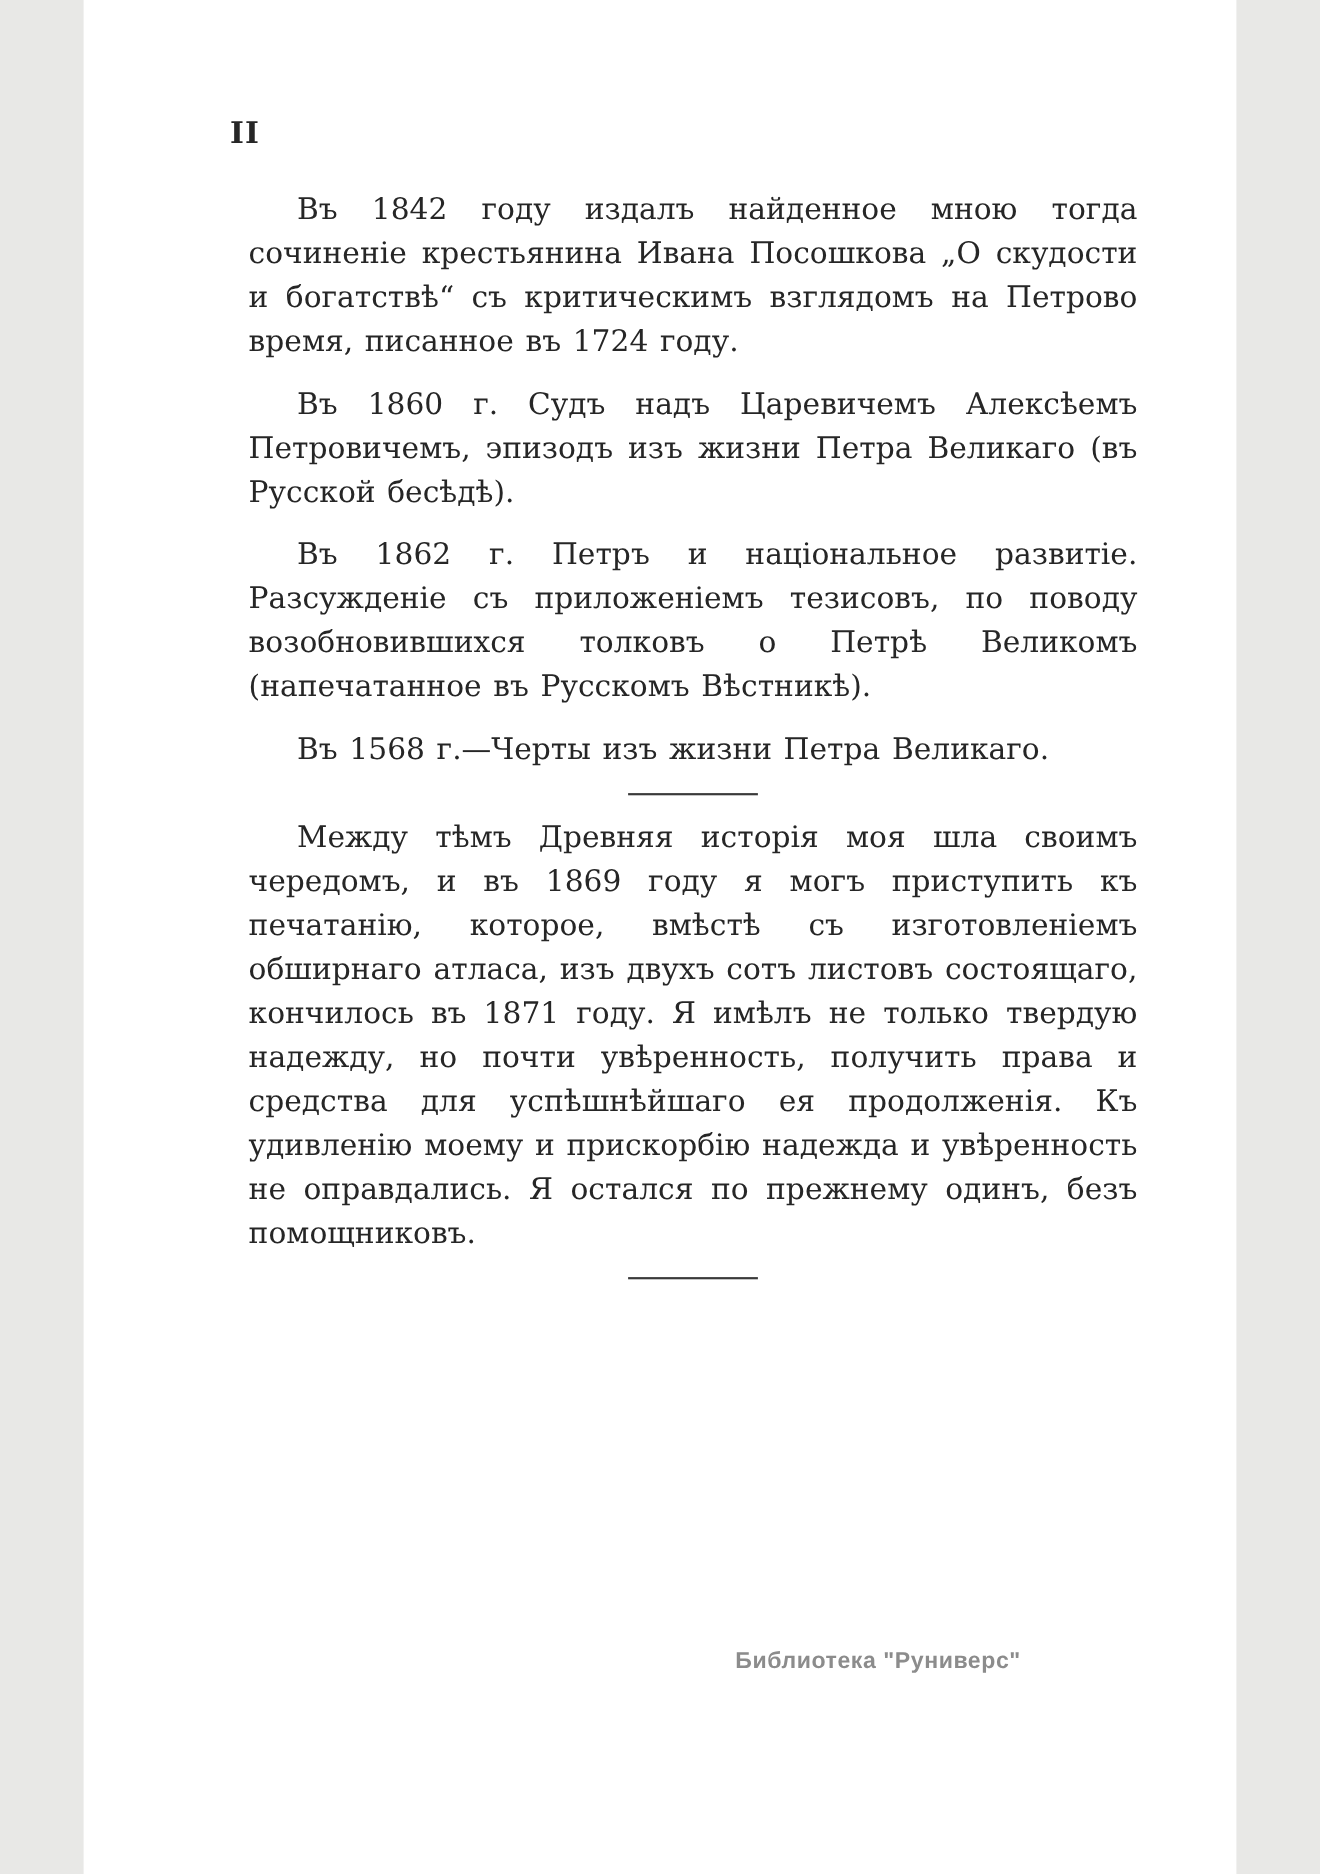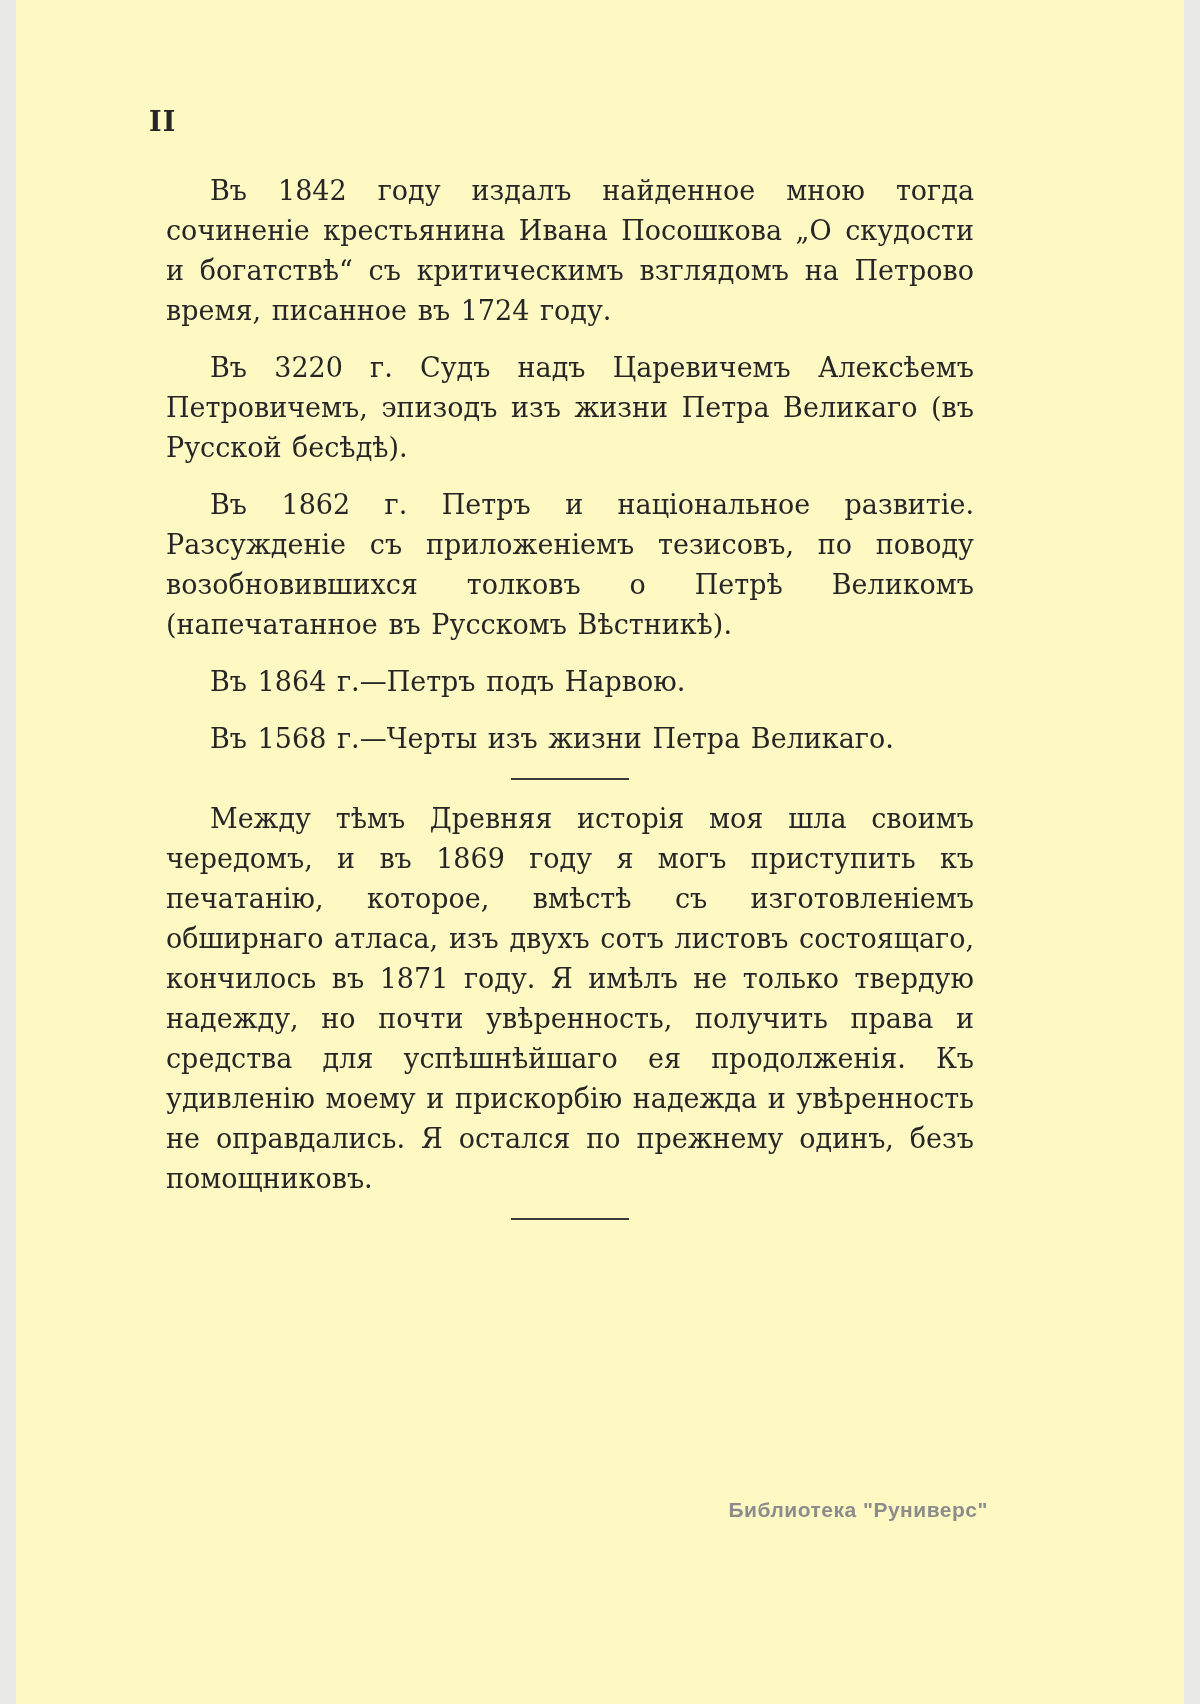--- a/index.html
+++ b/index.html
@@ -2,24 +2,24 @@
 <html><head>
 <meta charset="utf-8">
 <style>
   html, body {
     margin: 0;
     padding: 0;
     background: #e8e8e6;
   }
   .page {
     position: relative;
-    width: 1168px;
+    width: 1048px;
     height: 1704px;
     margin: 0 auto;
-    background: #fef9c3;
+    background: #ffffff;
     overflow: hidden;
     font-family: "DejaVu Serif", serif;
     color: #262626;
   }
   .content {
     position: absolute;
     left: 133px;
     top: 106px;
     width: 842px;
   }
@@ -56,23 +56,22 @@
 </style>
 </head>
 <body>
 
 <div class="page">
   <div class="content">
     <div class="page-number">II</div>
 
     <div class="body-text">
       <p>Въ 1842 году издалъ найденное мною тогда сочиненіе крестьянина Ивана Посошкова „О скудости и богатствѣ“ съ критическимъ взглядомъ на Петрово время, писанное въ 1724 году.</p>
-      <p>Въ 3220 г. Судъ надъ Царевичемъ Алексѣемъ Петровичемъ, эпизодъ изъ жизни Петра Великаго (въ Русской бесѣдѣ).</p>
+      <p>Въ 1860 г. Судъ надъ Царевичемъ Алексѣемъ Петровичемъ, эпизодъ изъ жизни Петра Великаго (въ Русской бесѣдѣ).</p>
       <p>Въ 1862 г. Петръ и національное развитіе. Разсужденіе съ приложеніемъ тезисовъ, по поводу возобновившихся толковъ о Петрѣ Великомъ (напечатанное въ Русскомъ Вѣстникѣ).</p>
-      <p>Въ 1864 г.—Петръ подъ Нарвою.</p>
       <p>Въ 1568 г.—Черты изъ жизни Петра Великаго.</p>
 
       <hr class="divider">
 
       <p>Между тѣмъ Древняя исторія моя шла своимъ чередомъ, и въ 1869 году я могъ приступить къ печатанію, которое, вмѣстѣ съ изготовленіемъ обширнаго атласа, изъ двухъ сотъ листовъ состоящаго, кончилось въ 1871 году. Я имѣлъ не только твердую надежду, но почти увѣренность, получить права и средства для успѣшнѣйшаго ея продолженія. Къ удивленію моему и прискорбію надежда и увѣренность не оправдались. Я остался по прежнему одинъ, безъ помощниковъ.</p>
 
       <hr class="divider">
 
     </div>
   </div>

